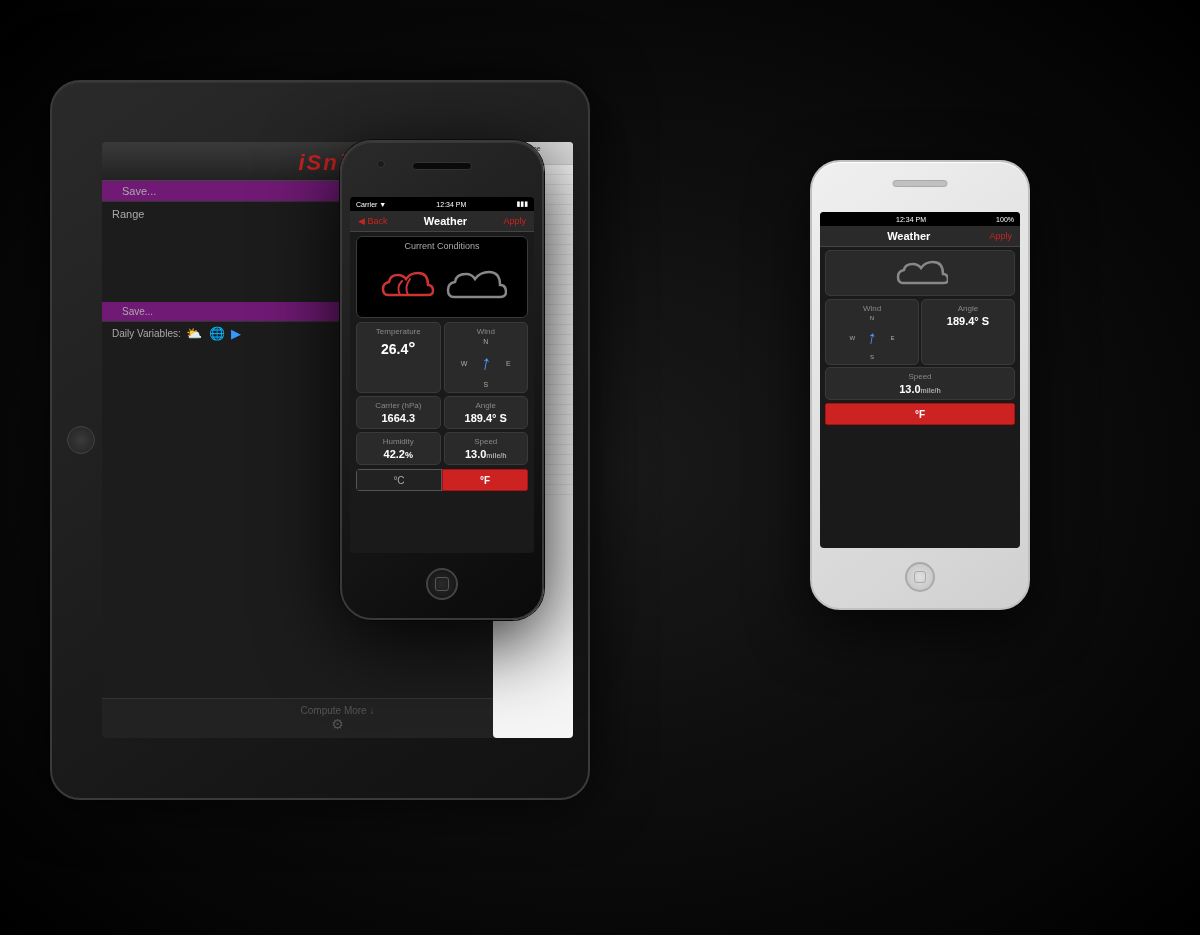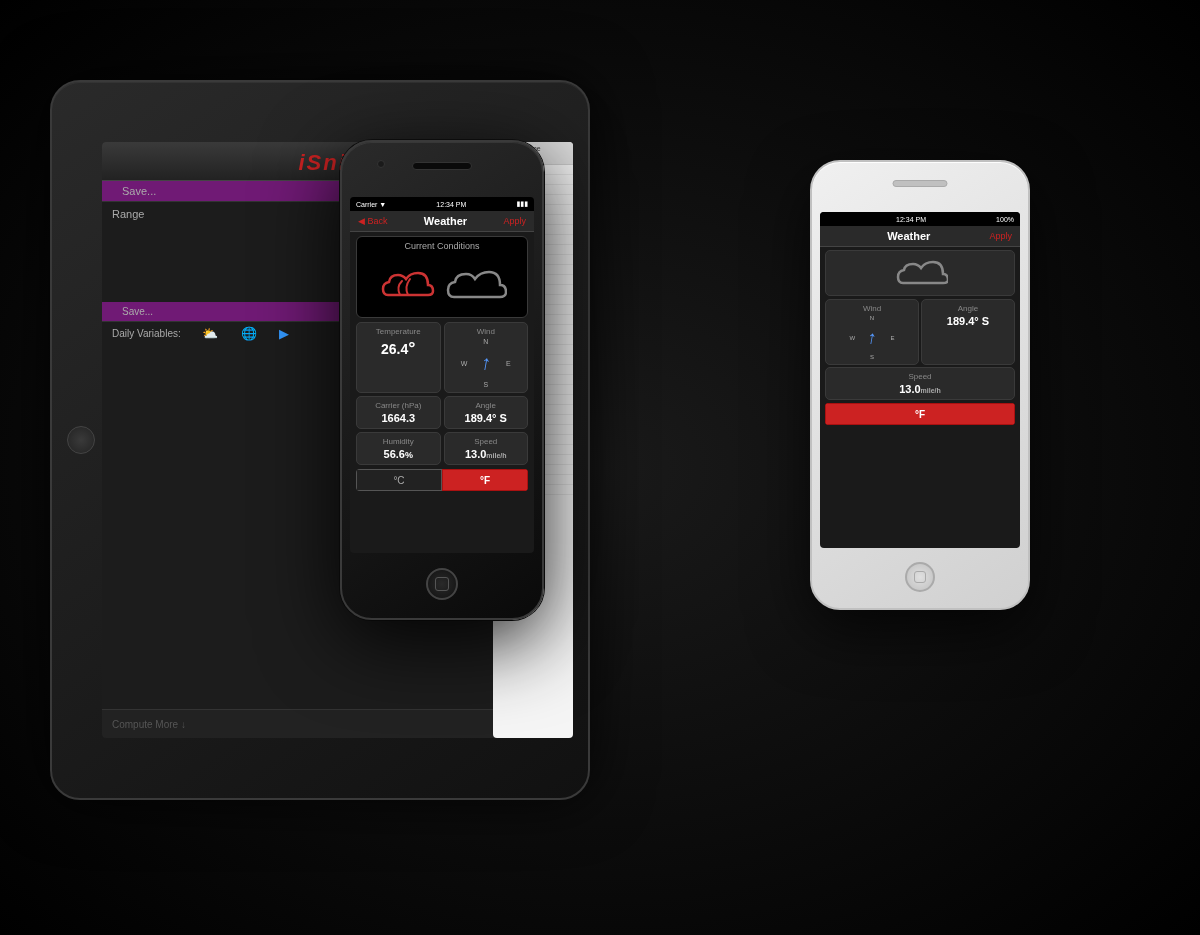--- a/index.html
+++ b/index.html
@@ -117,36 +117,37 @@
     }
     .ipad-unit {
       font-size: 9px;
       color: #888;
       margin-left: 4px;
       min-width: 30px;
     }
     .ipad-daily-header {
       display: flex;
       align-items: center;
-      gap: 22px;
+      gap: 6px;
       padding: 4px 10px;
       font-size: 10px;
       color: #aaa;
     }
     .ipad-bottom-bar {
       position: absolute;
       bottom: 0;
       left: 0;
       right: 0;
       background: #222;
       border-top: 1px solid #333;
       padding: 6px 10px;
       display: flex;
       align-items: center;
       justify-content: space-between;
+      flex-direction: column;
     }
     .ipad-compute-text {
       color: #555;
       font-size: 10px;
     }
 
     
     .tablet-right-screen {
       position: absolute;
       top: 60px;
@@ -649,21 +650,21 @@
       <div class="weather-cell">
         <div class="weather-cell-title">Angle</div>
         <div class="weather-cell-value-sm">
           <span>189.4°</span> <span>S</span>
         </div>
       </div>
 
       <div class="weather-cell">
         <div class="weather-cell-title">Humidity</div>
         <div class="weather-cell-value-sm">
-          <span>56.6</span><span style="font-size:9px;">%</span>
+          <span>42.2</span><span style="font-size:9px;">%</span>
         </div>
       </div>
 
       <div class="weather-cell">
         <div class="weather-cell-title">Speed</div>
         <div class="weather-cell-value-sm">
           <span>13.0</span><span style="font-size:7px; color:#aaa;">mile/h</span>
         </div>
       </div>
     </div>

